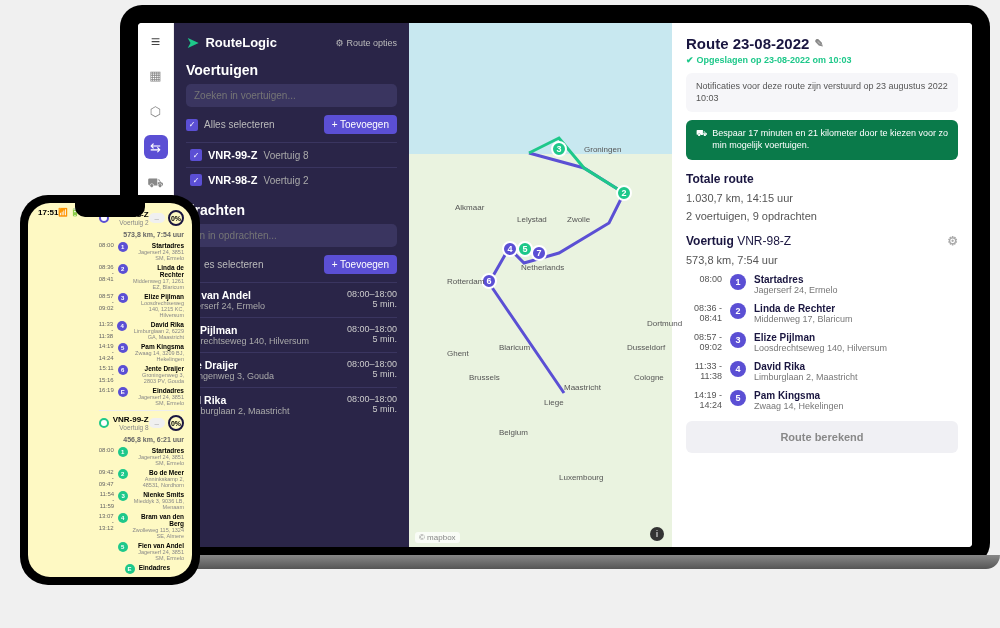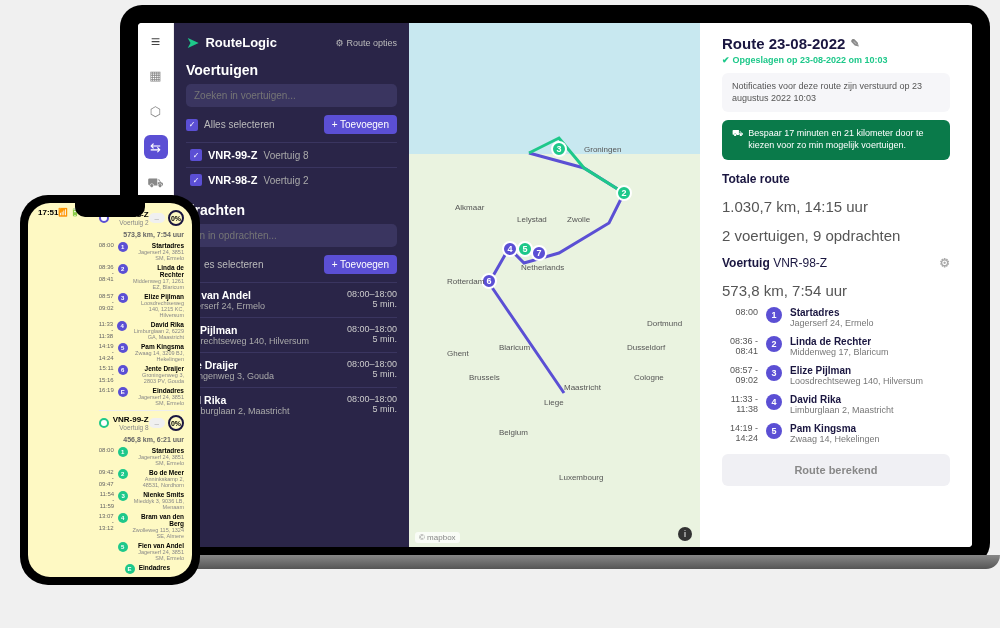--- a/index.html
+++ b/index.html
@@ -41,28 +41,28 @@
 .map { flex: 1; background: linear-gradient(180deg,#c8e8f0 0%,#c8e8f0 25%,#eaf3e0 25%,#eaf3e0 100%); position: relative; font-size: 9px; color: #666; }
 .city { position: absolute; font-size: 8px; color: #555; }
 .attr { position: absolute; bottom: 4px; left: 6px; font-size: 8px; color: #888; background: rgba(255,255,255,0.7); padding: 1px 4px; border-radius: 3px; }
 .info-i { position: absolute; bottom: 6px; right: 8px; width: 14px; height: 14px; border-radius: 50%; background: #333; color: #fff; font-size: 9px; display: flex; align-items: center; justify-content: center; }
 .wp { position: absolute; width: 16px; height: 16px; border-radius: 50%; color: #fff; font-size: 9px; font-weight: 700; display: flex; align-items: center; justify-content: center; border: 2px solid #fff; }
 .wp.green { background: #1ec88a; }
 .wp.purple { background: #5b4fd4; }
 .route-line { position: absolute; stroke-width: 3; fill: none; }
 
 
-.panel { width: 272px; background: #fff; padding: 12px 22px; overflow: hidden; }
+.panel { width: 300px; background: #fff; padding: 12px 14px; overflow: hidden; }
 .pnl-title { font-size: 15px; font-weight: 800; color: #1a1640; display: flex; align-items: center; gap: 5px; }
 .pnl-title .edit { color: #888; font-size: 11px; }
 .saved { font-size: 9px; color: #1ec88a; font-weight: 700; margin-top: 3px; display: flex; align-items: center; gap: 3px; }
 .note-box { margin-top: 8px; background: #f6f6f9; border-radius: 6px; padding: 8px 10px; font-size: 9px; color: #555; line-height: 1.3; }
 .tip-box { margin-top: 8px; background: #0a7a4a; color: #fff; border-radius: 6px; padding: 8px 10px; font-size: 9px; line-height: 1.3; display: flex; gap: 5px; }
 .pnl-sec-t { font-size: 12px; font-weight: 800; color: #1a1640; margin-top: 12px; }
-.pnl-stat { font-size: 15px; color: #555; margin-top: 12px; }
+.pnl-stat { font-size: 11px; color: #555; margin-top: 6px; }
 .veh-title { font-size: 12px; font-weight: 700; color: #1a1640; margin-top: 12px; display: flex; align-items: center; }
 .gear2 { margin-left: auto; color: #aaa; font-size: 12px; }
 .stop { display: flex; align-items: flex-start; gap: 8px; margin-top: 8px; }
 .stop-time { width: 36px; font-size: 9px; color: #555; text-align: right; }
 .stop-num { width: 16px; height: 16px; border-radius: 50%; background: #5b4fd4; color: #fff; font-size: 9px; font-weight: 700; display: flex; align-items: center; justify-content: center; flex-shrink: 0; }
 .stop-txt { flex: 1; }
 .stop-name { font-size: 10px; font-weight: 700; color: #1a1640; }
 .stop-addr { font-size: 9px; color: #777; }
 .calc-btn { margin-top: 10px; width: 100%; background: #f0f0f4; border: none; color: #888; font-size: 11px; font-weight: 700; padding: 10px; border-radius: 6px; }
 

